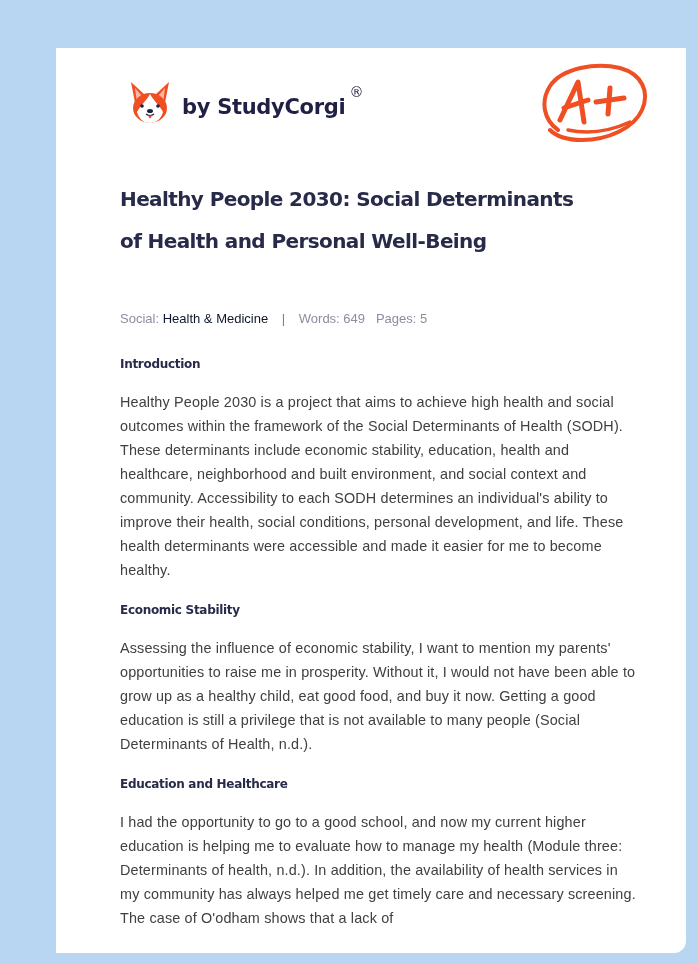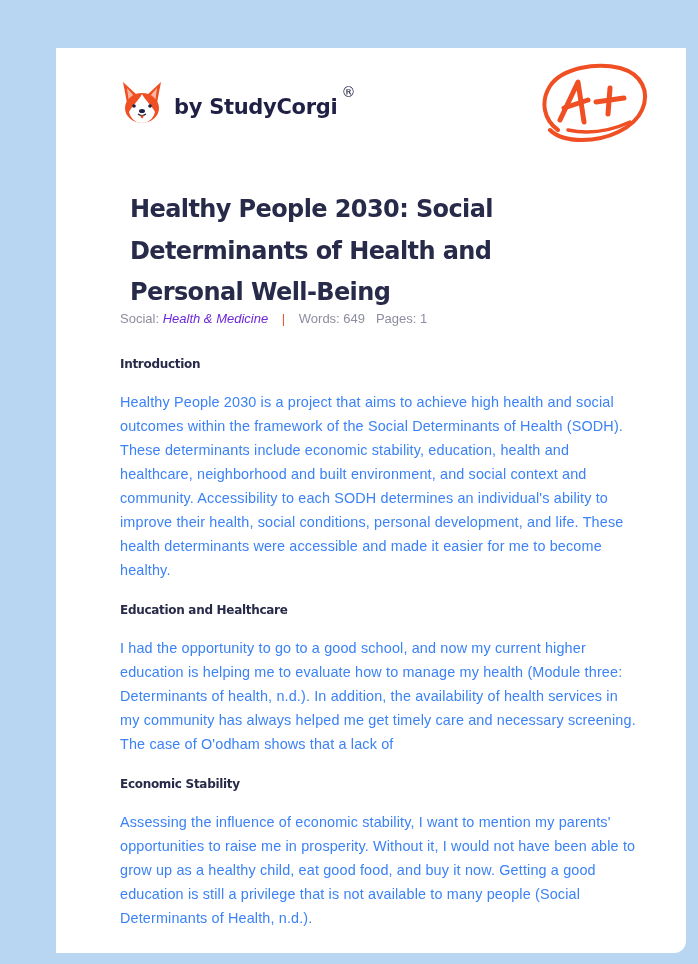--- a/index.html
+++ b/index.html
@@ -26,21 +26,21 @@
     }
     .header {
       position: absolute;
       left: 64px;
       top: 26px;
       width: 540px;
       height: 80px;
     }
     .logo {
       position: absolute;
-      left: 0;
+      left: 8px;
       top: 0;
       display: flex;
       align-items: center;
       height: 56px;
       justify-content: space-between;
     }
     .corgi {
       width: 44px;
       height: 48px;
       margin-right: 10px;
@@ -68,37 +68,36 @@
       width: 112px;
       height: 82px;
     }
     .title {
       position: absolute;
       left: 64px;
       top: 131px;
       width: 470px;
       font-family: "DejaVu Sans", sans-serif;
       font-weight: bold;
-      font-size: 24px;
+      font-size: 20px;
       line-height: 41.5px;
       color: #282a49;
       letter-spacing: -0.6px;
-      margin: 10px;
+      margin: 0;
     }
     .meta {
       position: absolute;
       left: 64px;
       top: 263px;
       font-size: 13px;
       color: #8c8ea0;
       white-space: nowrap;
     }
     .meta .topic-val {
-      color: #6d28d9;
-      font-style: italic;
+      color: #0f172a;
     }
     .meta .sep {
       color: #e05a2b;
       margin: 0 10px;
     }
     .content {
       position: absolute;
       left: 64px;
       top: 305px;
       width: 516px;
@@ -109,21 +108,21 @@
       font-size: 12px;
       color: #282a49;
       margin: 0 0 15px 0;
       letter-spacing: -0.3px;
       line-height: 22px;
     }
     p {
       font-family: "Liberation Sans", sans-serif;
       font-size: 14.4px;
       line-height: 24px;
-      color: #3b82f6;
+      color: #404040;
       margin: 0 0 17px 0;
       letter-spacing: 0.15px;
     }
   </style>
 </head>
 <body>
 
 <div class="card">
 
   <div class="header">
@@ -163,31 +162,31 @@
   </div>
 
   <h1 class="title">Healthy People 2030: Social Determinants of Health and Personal Well-Being</h1>
 
   <div class="meta">
     <span>Social:</span>
     <span class="topic-val">Health &amp; Medicine</span>
     <span class="sep">|</span>
     <span>Words: 649</span>
     <span>&nbsp;</span>
-    <span>Pages: 1</span>
+    <span>Pages: 5</span>
   </div>
 
   <div class="content">
     <section>
       <h2>Introduction</h2>
       <p>Healthy People 2030 is a project that aims to achieve high health and social outcomes within the framework of the Social Determinants of Health (SODH). These determinants include economic stability, education, health and healthcare, neighborhood and built environment, and social context and community. Accessibility to each SODH determines an individual's ability to improve their health, social conditions, personal development, and life. These health determinants were accessible and made it easier for me to become healthy.</p>
     </section>
     <section>
+      <h2>Economic Stability</h2>
+      <p>Assessing the influence of economic stability, I want to mention my parents' opportunities to raise me in prosperity. Without it, I would not have been able to grow up as a healthy child, eat good food, and buy it now. Getting a good education is still a privilege that is not available to many people (Social Determinants of Health, n.d.).</p>
+    </section>
+    <section>
       <h2>Education and Healthcare</h2>
       <p>I had the opportunity to go to a good school, and now my current higher education is helping me to evaluate how to manage my health (Module three: Determinants of health, n.d.). In addition, the availability of health services in my community has always helped me get timely care and necessary screening. The case of O'odham shows that a lack of</p>
-    </section>
-    <section>
-      <h2>Economic Stability</h2>
-      <p>Assessing the influence of economic stability, I want to mention my parents' opportunities to raise me in prosperity. Without it, I would not have been able to grow up as a healthy child, eat good food, and buy it now. Getting a good education is still a privilege that is not available to many people (Social Determinants of Health, n.d.).</p>
     </section>
   </div>
 
 </div>
 
 </body></html>

